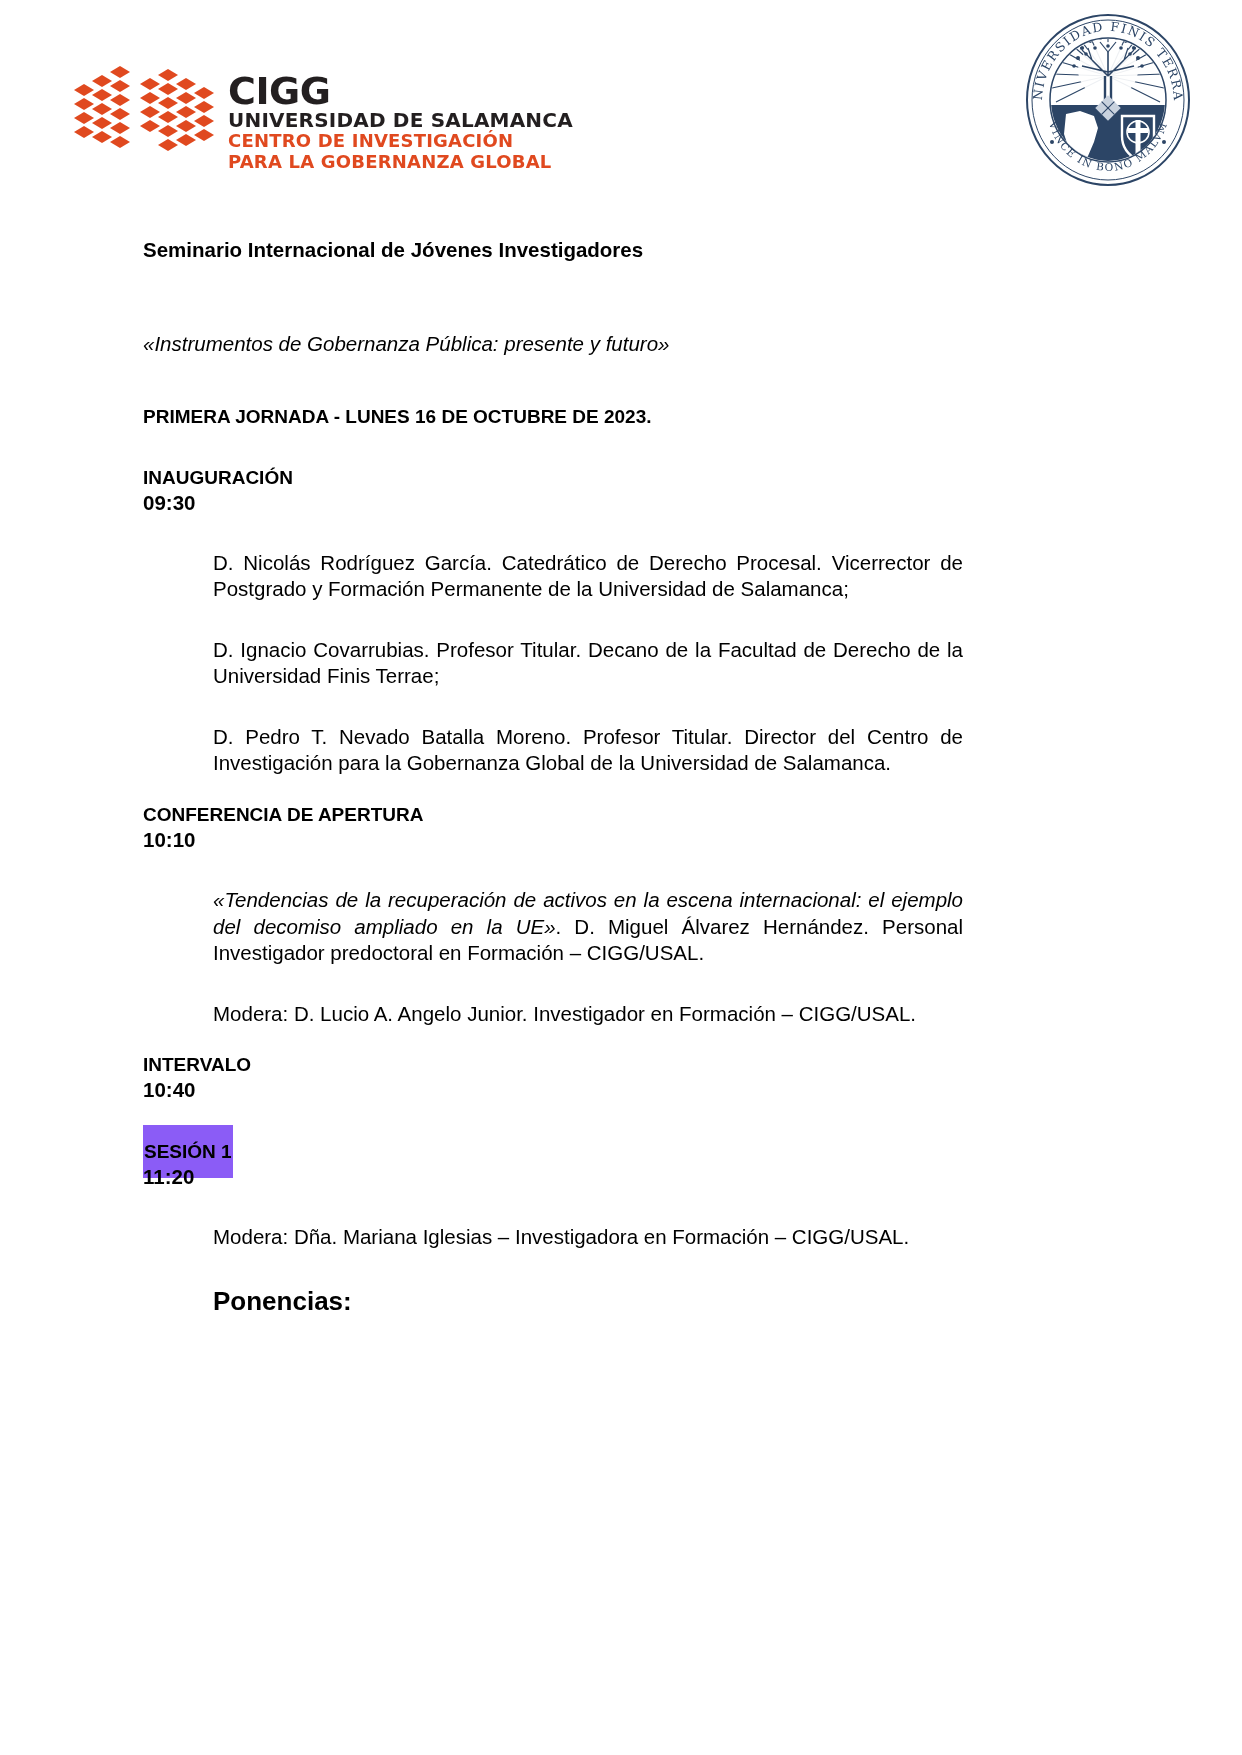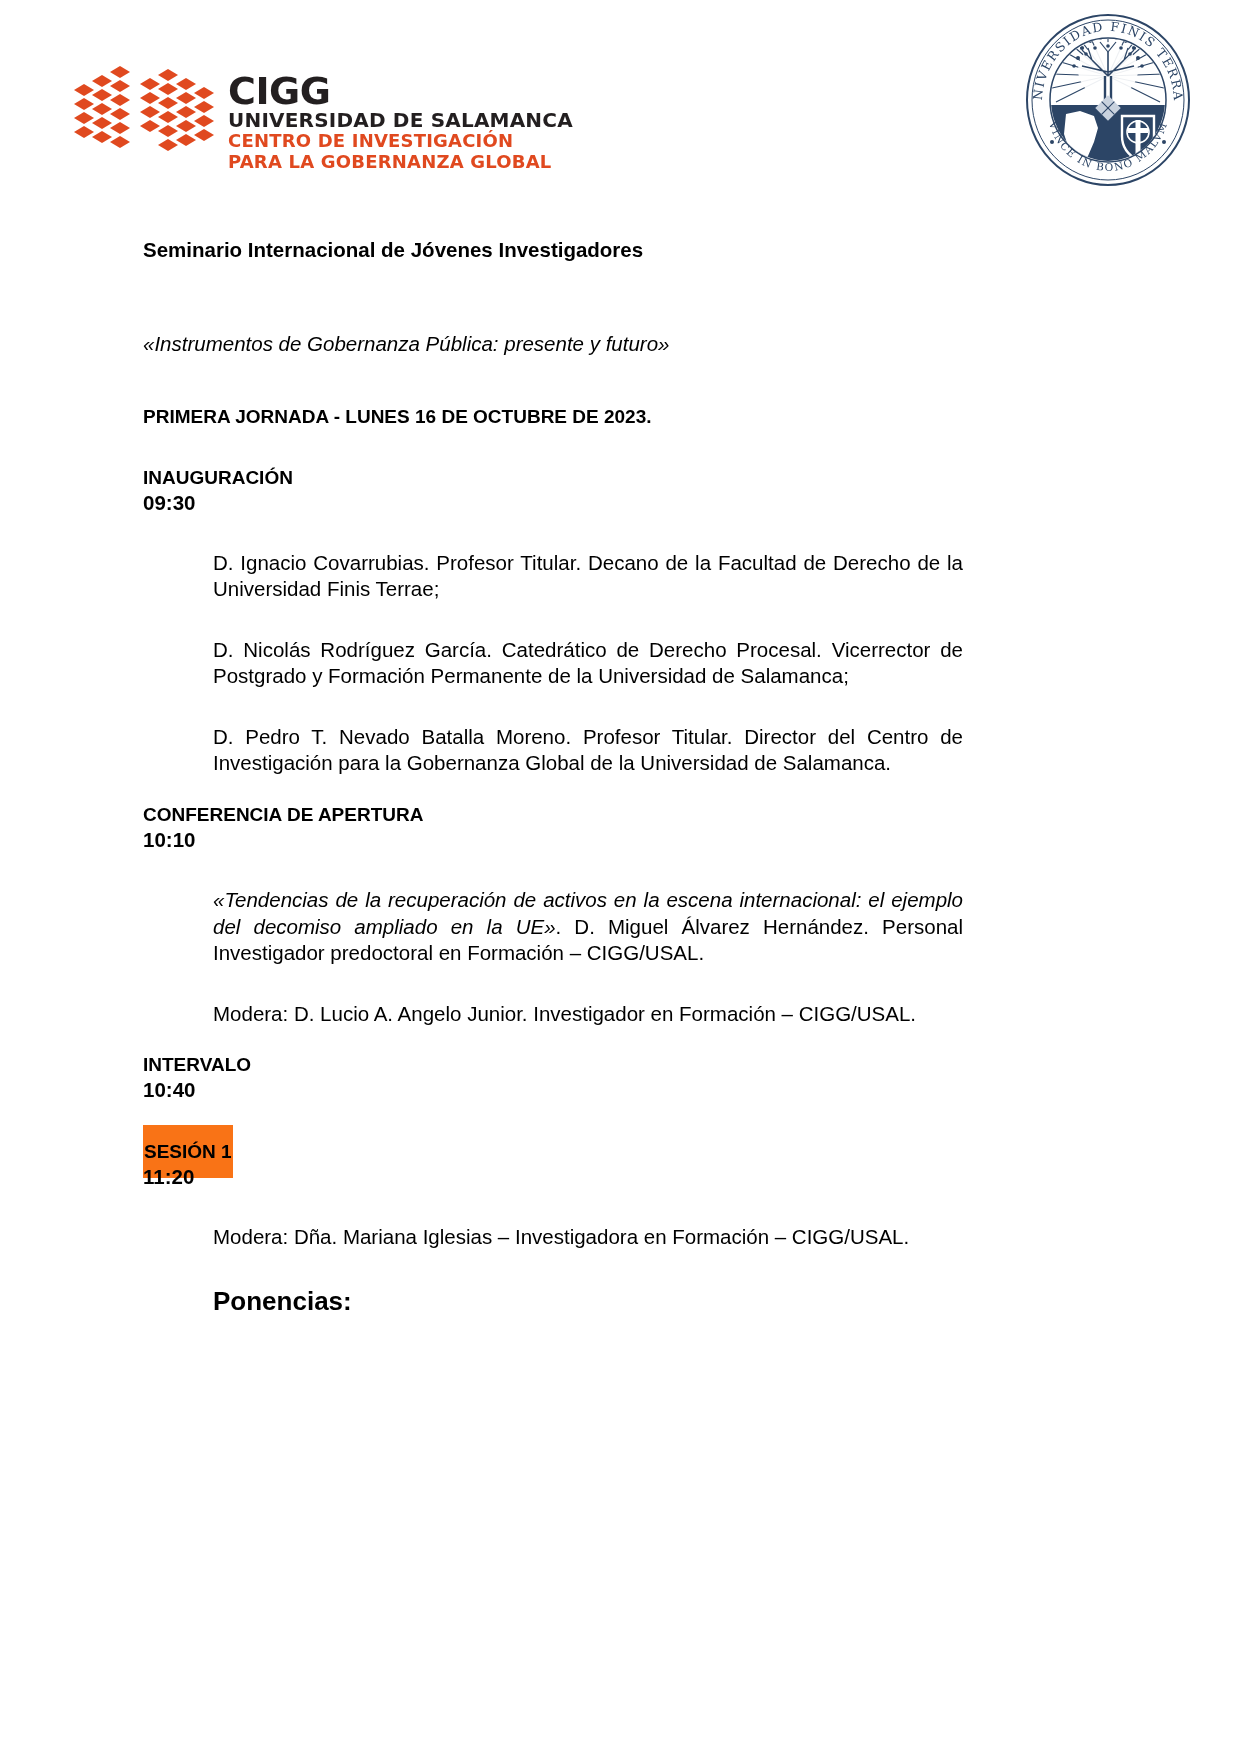--- a/index.html
+++ b/index.html
@@ -123,21 +123,21 @@
     font-size: 20.5px;
     line-height: 1.29;
     text-align: justify;
     text-justify: inter-word;
     margin-top: 34px;
   }
 
   .indent-block i { font-style: italic; }
 
   .hl {
-    background: #f97316;
+    background: #8b5cf6;
     padding: 16px 1px;
   }
 
   .no-indent-head {
     margin-left: 70px;
     width: 750px;
     font-size: 26px;
     font-weight: bold;
     line-height: 1.29;
     margin-top: 34px;
@@ -310,22 +310,22 @@
 
     <div class="spacer-lg"></div>
 
     <div class="section-head">PRIMERA JORNADA - LUNES 16 DE OCTUBRE DE 2023.</div>
 
     <div class="spacer-md"></div>
 
     <div class="section-head">INAUGURACIÓN</div>
     <div class="time">09:30</div>
 
+    <div class="indent-block">D. Nicolás Rodríguez García. Catedrático de Derecho Procesal. Vicerrector de Postgrado y Formación Permanente de la Universidad de Salamanca;</div>
     <div class="indent-block">D. Ignacio Covarrubias. Profesor Titular. Decano de la Facultad de Derecho de la Universidad Finis Terrae;</div>
-    <div class="indent-block">D. Nicolás Rodríguez García. Catedrático de Derecho Procesal. Vicerrector de Postgrado y Formación Permanente de la Universidad de Salamanca;</div>
     <div class="indent-block">D. Pedro T. Nevado Batalla Moreno. Profesor Titular. Director del Centro de Investigación para la Gobernanza Global de la Universidad de Salamanca.</div>
 
     <div class="spacer-sm"></div>
 
     <div class="section-head">CONFERENCIA DE APERTURA</div>
     <div class="time">10:10</div>
 
     <div class="indent-block"><i>«Tendencias de la recuperación de activos en la escena internacional: el ejemplo del decomiso ampliado en la UE»</i><span>. D. Miguel Álvarez Hernández. Personal Investigador predoctoral en Formación – CIGG/USAL.</span></div>
 
     <div class="indent-block">Modera: D. Lucio A. Angelo Junior. Investigador en Formación – CIGG/USAL.</div>

